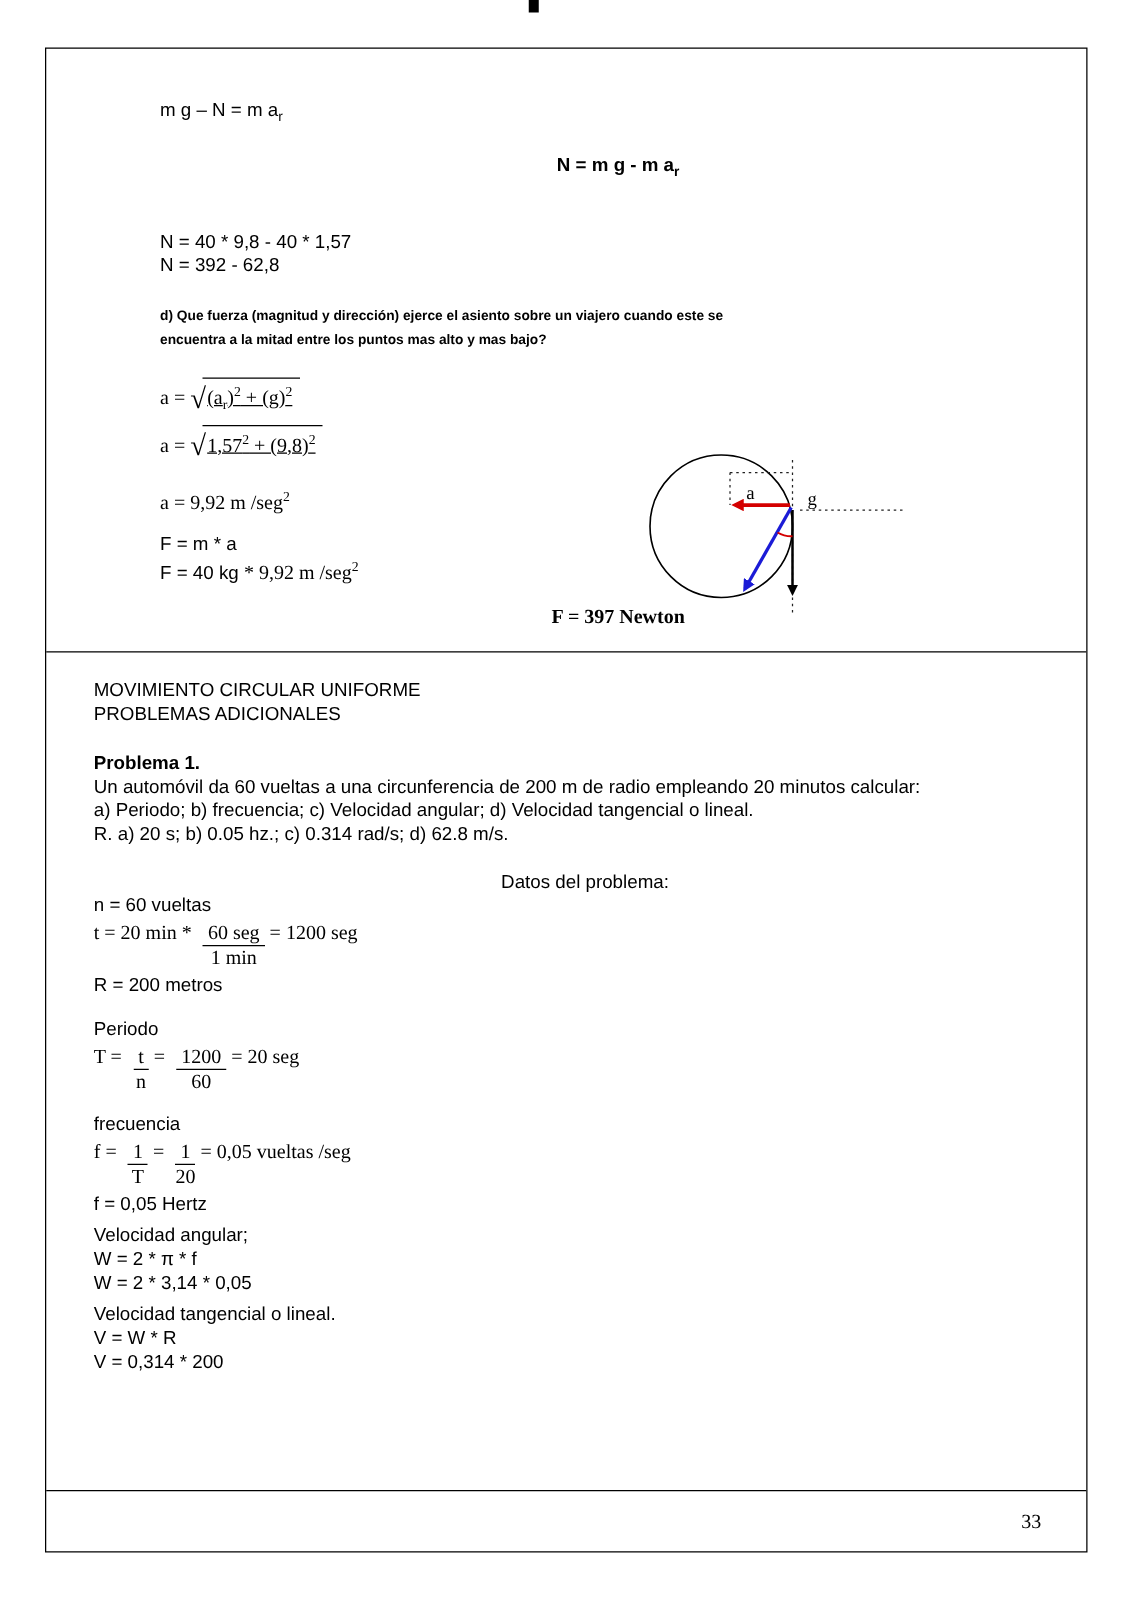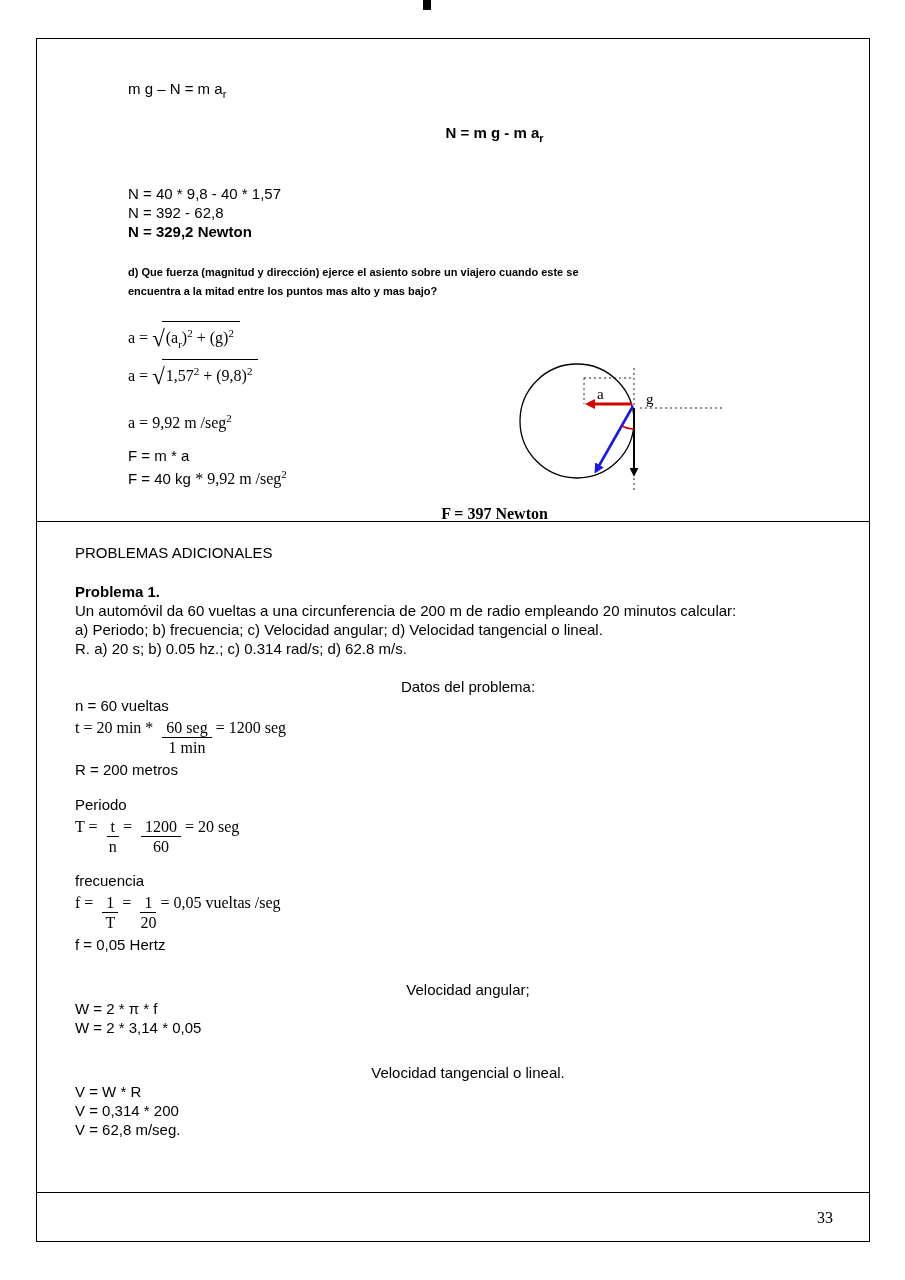--- a/index.html
+++ b/index.html
@@ -25,26 +25,26 @@
   .sec2 {
     position: absolute; top: 484px; left: 0; width: 100%;
     padding: 20px 8px 0 38px; box-sizing: border-box;
   }
   .line { line-height: 19px; white-space: nowrap; }
   .bold { font-weight: bold; }
   .serif { font-family: Liberation Serif, serif; text-align: center; }
   .q { font-size: 11px; }
   sub, sup { font-size: 11px; }
   .mt6 { margin-top: 6px; }  .mt14 { margin-top: 14px; } .mt16 { margin-top: 16px; }
-  .mt18 { margin-top: 26px; text-align: center; } .mt19 { margin-top: 19px; text-align: center; } .mt20 { margin-top: 20px; }
+  .mt18 { margin-top: 6px; } .mt19 { margin-top: 19px; text-align: center; } .mt20 { margin-top: 20px; }
   .mt22 { margin-top: 22px; } .mt36 { margin-top: 36px; }
   .formula { font-family: "Liberation Serif", serif; font-size: 16px; white-space: nowrap; }
   .sqrt { display: inline-block; white-space: nowrap; }
   .radical { font-size: 23px; vertical-align: -3px; margin-right: -3px; }
-  .sqrt-inner { border-top: 1px solid #000; display: inline-block; padding: 2px 6px 0 4px; line-height: 18px; }
+  .sqrt-inner { border-top: 1px solid #000; display: inline-block; padding: 2px 6px 0 4px; line-height: 18px; text-decoration: underline; }
   .formula-row {
     display: flex; align-items: flex-start; margin: 4px 0;
     font-family: "Liberation Serif", serif; font-size: 16px;
   }
   .formula-row > span { margin-right: 4px; }
   .frac { display: inline-block; text-align: center; vertical-align: middle; margin: 0 5px; line-height: 17px; }
   .frac-num { display: block; border-bottom: 1px solid #000; padding: 0 4px 1px; }
   .frac-den { display: block; padding-top: 1px; }
   .diagram { position: absolute; left: 463px; top: 313px; width: 240px; height: 150px; }
   .dlabel { font-family: "Liberation Serif", serif; font-size: 15px; }
@@ -63,21 +63,20 @@
 
   <section class="sec1">
 
     <div class="line"><span>m g – N  = m a</span><sub>r</sub></div>
 
     <div class="line bold mt19"><span>N = m g - m a</span><sub>r</sub></div>
 
     <div class="mt36">
       <div class="line">N = 40 * 9,8 - 40 * 1,57</div>
       <div class="line">N = 392 - 62,8</div>
-      <div class="line bold">N = 329,2 Newton</div>
     </div>
 
     <div class="mt22 bold q">
       <div class="line">d) Que fuerza (magnitud y dirección) ejerce el asiento sobre un viajero cuando este se</div>
       <div class="line">encuentra a la mitad entre los puntos mas alto y mas bajo?</div>
     </div>
 
     <div class="formula mt20">
       <span>a  =</span>
       <span class="sqrt"><span class="radical">√</span><span class="sqrt-inner"><span>(a</span><sub>r</sub><span>)</span><sup>2</sup><span>  +  (g)</span><sup>2</sup></span></span>
@@ -118,20 +117,21 @@
         <path d="M 134 77 A 22 22 0 0 1 122 74" fill="none" stroke-width="1.6" stroke="#d40000"></path>
         <text x="97" y="47" class="dlabel">a</text>
         <text x="146" y="52" class="dlabel">g</text>
       </svg>
     </div>
   </section>
 
   <section class="sec2">
 
     <div>
+      <div class="line">MOVIMIENTO CIRCULAR UNIFORME</div>
       <div class="line">PROBLEMAS ADICIONALES</div>
     </div>
 
     <div class="line bold mt20">Problema 1.</div>
     <div class="line">Un automóvil da 60 vueltas a una circunferencia de 200 m de radio empleando 20 minutos calcular:</div>
     <div class="line">a) Periodo; b) frecuencia; c) Velocidad angular; d) Velocidad tangencial o lineal.</div>
     <div class="line">R. a) 20 s; b) 0.05 hz.; c) 0.314 rad/s; d) 62.8 m/s.</div>
 
     <div class="line mt19">Datos del problema:</div>
     <div class="line">n = 60 vueltas</div>
@@ -178,20 +178,19 @@
     </div>
     <div class="line">f = 0,05 Hertz</div>
 
     <div class="line mt18">Velocidad angular;</div>
     <div class="line">W = 2 * π * f</div>
     <div class="line">W = 2 * 3,14 * 0,05</div>
 
     <div class="line mt18">Velocidad tangencial o lineal.</div>
     <div class="line">V = W * R</div>
     <div class="line">V = 0,314 * 200</div>
-    <div class="line">V = 62,8 m/seg.</div>
 
   </section>
 
   <div class="footer-rule"></div>
   <div class="page-num">33</div>
 
 </div>
 
 </body></html>

